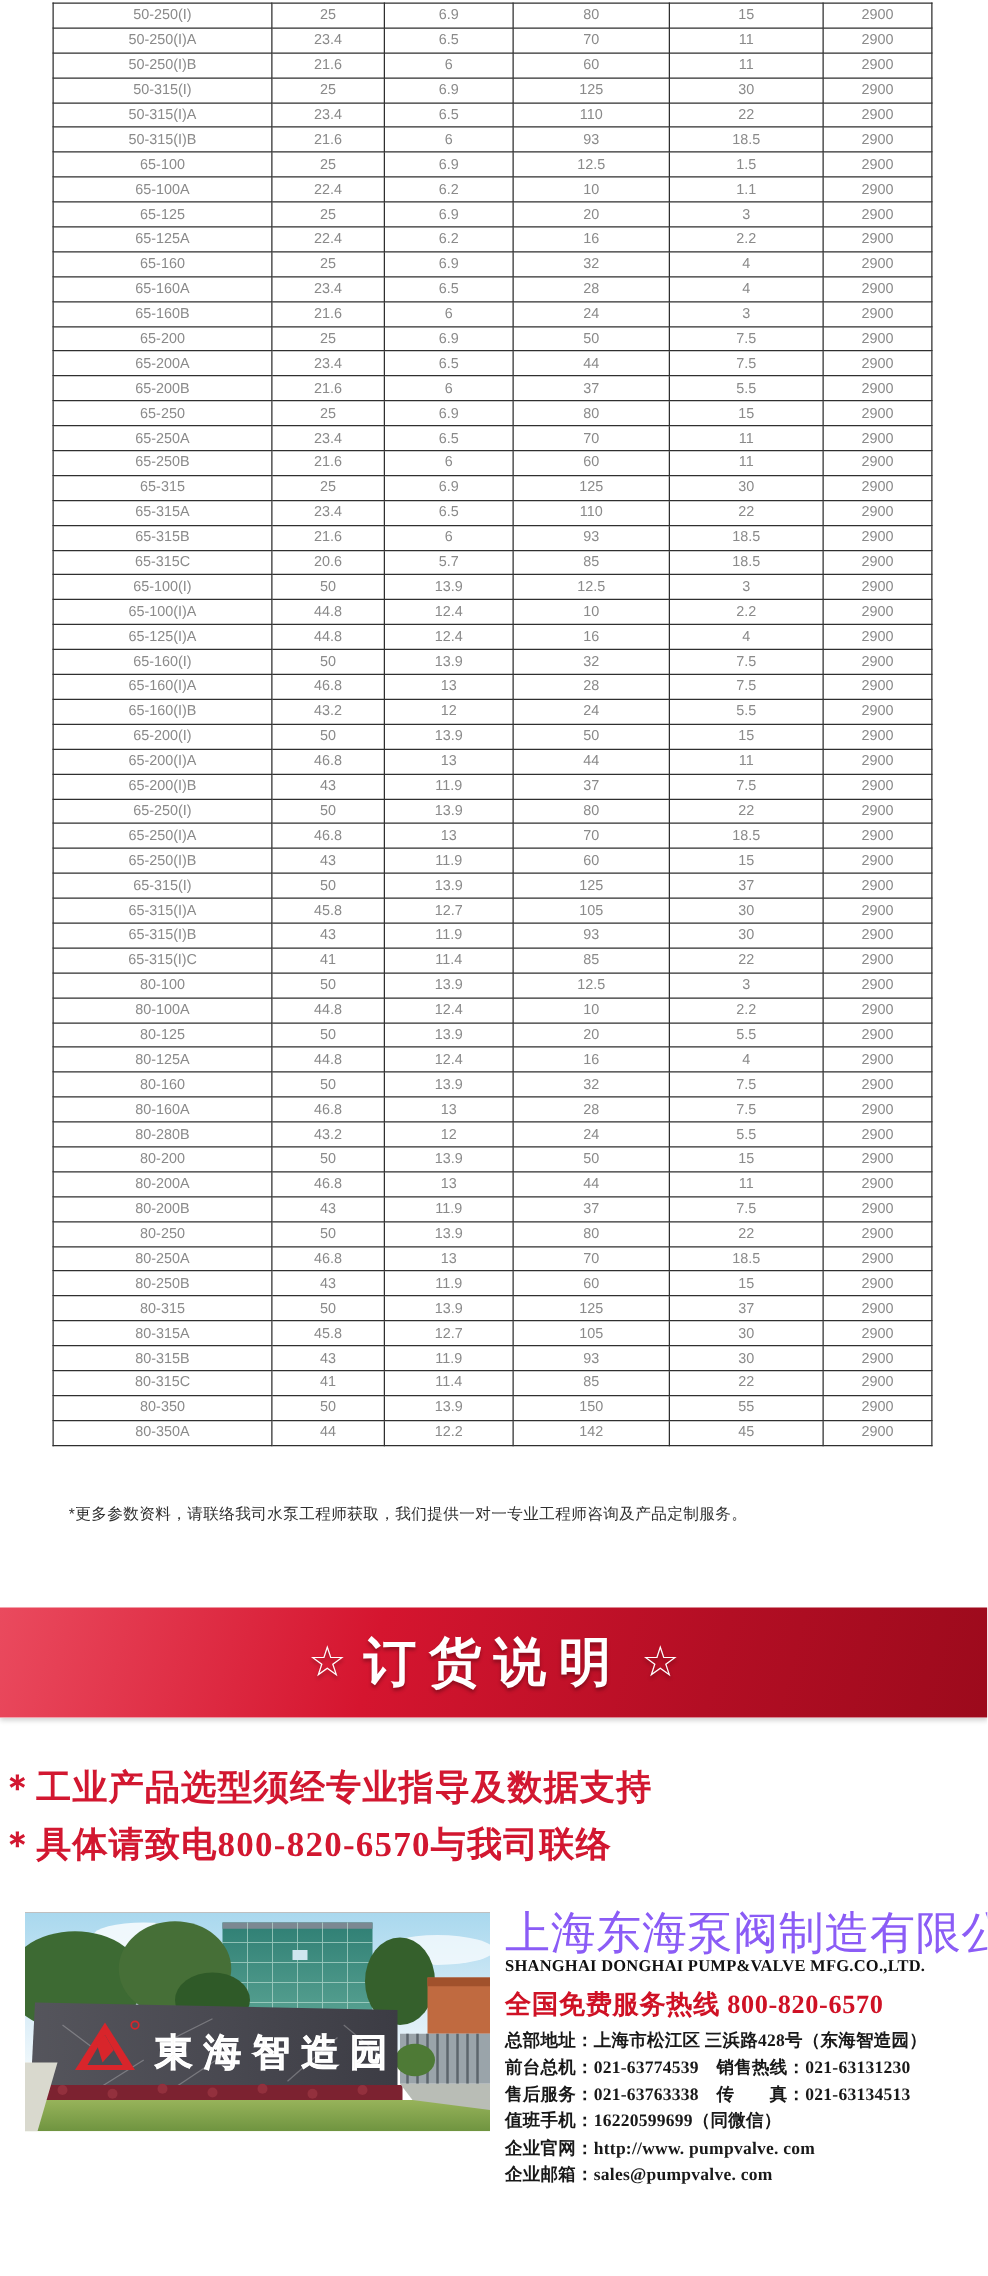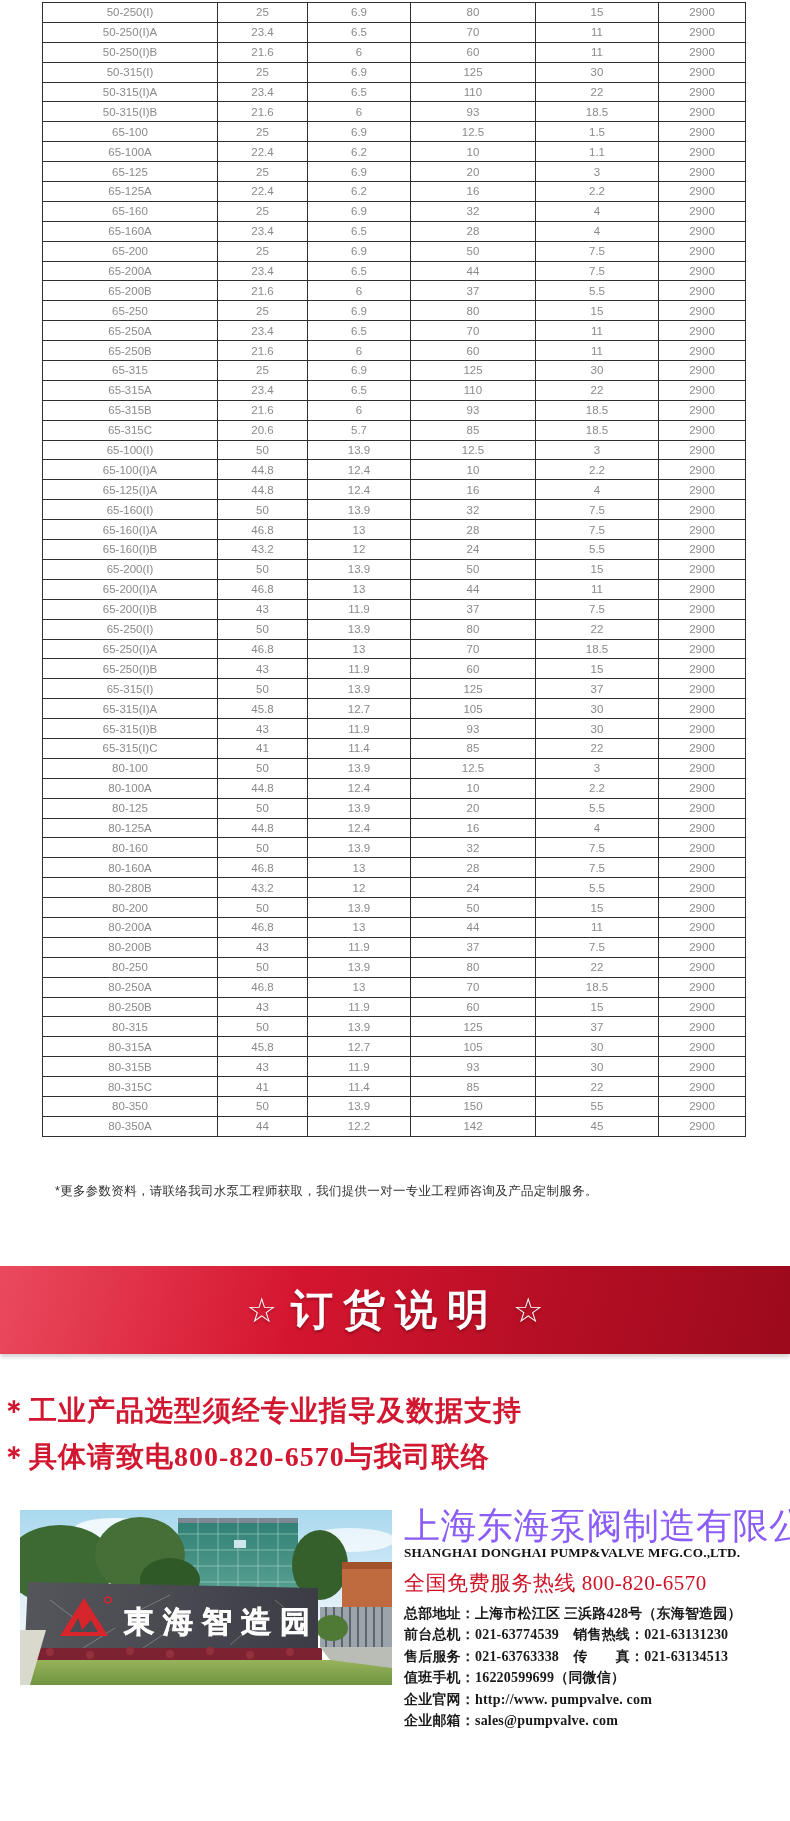--- a/index.html
+++ b/index.html
@@ -50,21 +50,21 @@
   }
   .company-name-cn{
     margin:0;font-size:36px;font-weight:400;color:#8b5cf6;letter-spacing:0.5px;
     line-height:32px;white-space:nowrap;
   }
   .company-name-en{
     font-family:"Liberation Serif","DejaVu Serif",serif;font-weight:700;
     font-size:13.2px;color:#101010;letter-spacing:0.2px;margin-top:3px;white-space:nowrap;
   }
   .hotline{
-    font-family:"Liberation Serif","DejaVu Serif",serif;font-weight:400;
+    font-family:"Liberation Serif","DejaVu Serif",serif;font-weight:700;
     font-size:21px;color:#cf1125;margin-top:8px;letter-spacing:0.5px;white-space:nowrap;
   }
   .contact-lines{margin-top:6px;}
   .contact-line{
     font-family:"Liberation Serif","DejaVu Serif",serif;font-weight:700;
     font-size:14px;color:#191919;line-height:21.5px;letter-spacing:0.2px;white-space:nowrap;
   }
 </style>
 </head>
 <body>
@@ -168,20 +168,28 @@
           <td>32</td>
           <td>4</td>
           <td>2900</td>
         </tr>
         <tr>
           <td>65-160A</td>
           <td>23.4</td>
           <td>6.5</td>
           <td>28</td>
           <td>4</td>
+          <td>2900</td>
+        </tr>
+        <tr>
+          <td>65-160B</td>
+          <td>21.6</td>
+          <td>6</td>
+          <td>24</td>
+          <td>3</td>
           <td>2900</td>
         </tr>
         <tr>
           <td>65-200</td>
           <td>25</td>
           <td>6.9</td>
           <td>50</td>
           <td>7.5</td>
           <td>2900</td>
         </tr>

